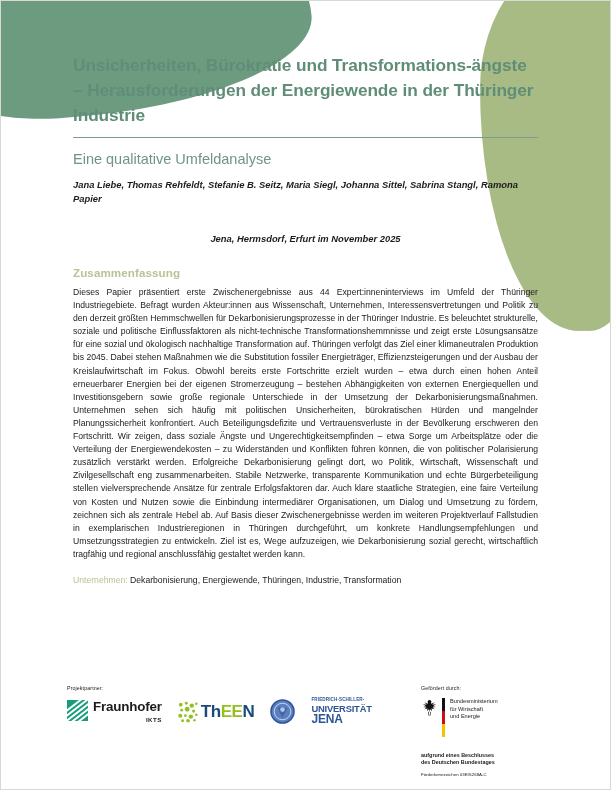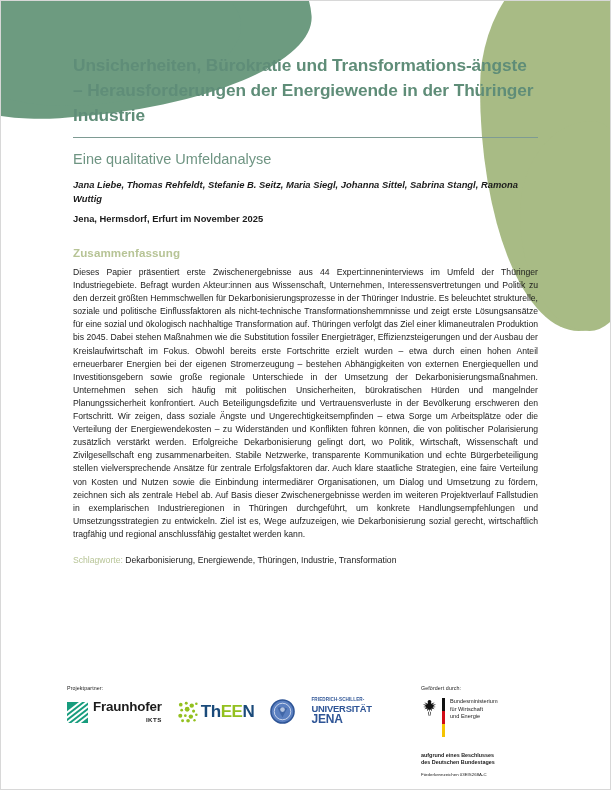--- a/index.html
+++ b/index.html
@@ -110,25 +110,26 @@
   }
   .authors {
     margin: 9px 0 0 0;
     font-size: 9.4px;
     font-style: italic;
     font-weight: bold;
     line-height: 13.5px;
     color: #1c1c1c;
   }
   .place-date {
-    margin: 8px 0 0 0;
+    margin: 28px 0 0 0;
     font-size: 9.4px;
-    font-weight: bold;
-    color: #1c1c1c;
-    text-align: left;
+    font-style: italic;
+    font-weight: bold;
+    color: #1c1c1c;
+    text-align: center;
   }
   .section-head {
     margin: 22px 0 7px 0;
     font-size: 11.6px;
     font-weight: bold;
     color: #b7c496;
     letter-spacing: 0.1px;
   }
   .abstract {
     margin: 0;
@@ -174,21 +175,21 @@
     margin: 0 0 7px 0;
     letter-spacing: 0.1px;
   }
   .partner-row {
     display: flex;
     align-items: center;
     gap: 16px;
   }
 
   
-  .fh { display: flex; align-items: flex-end; }
+  .fh { display: flex; align-items: flex-start; }
   .fh-mark {
     width: 21px; height: 21px;
     background: #179c7d;
     margin-right: 5px;
     position: relative;
     overflow: hidden;
     flex: none;
   }
   .fh-mark span {
     position: absolute;
@@ -269,28 +270,28 @@
   <div class="blob-left"></div>
   <div class="blob-left2"></div>
   <div class="blob-right"></div>
   <div class="blob-right2"></div>
 
 
   <div class="content">
     <h1 class="title">Unsicherheiten, Bürokratie und Transformations-ängste – Herausforderungen der Energiewende in der Thüringer Industrie</h1>
     <hr class="rule">
     <h2 class="subtitle">Eine qualitative Umfeldanalyse</h2>
-    <p class="authors">Jana Liebe, Thomas Rehfeldt, Stefanie B. Seitz, Maria Siegl, Johanna Sittel, Sabrina Stangl, Ramona Wuttig</p>
+    <p class="authors">Jana Liebe, Thomas Rehfeldt, Stefanie B. Seitz, Maria Siegl, Johanna Sittel, Sabrina Stangl, Ramona Papier</p>
     <p class="place-date">Jena, Hermsdorf, Erfurt im November 2025</p>
 
     <h3 class="section-head">Zusammenfassung</h3>
     <p class="abstract">Dieses Papier präsentiert erste Zwischenergebnisse aus 44 Expert:inneninterviews im Umfeld der Thüringer Industriegebiete. Befragt wurden Akteur:innen aus Wissenschaft, Unternehmen, Interessensvertretungen und Politik zu den derzeit größten Hemmschwellen für Dekarbonisierungsprozesse in der Thüringer Industrie. Es beleuchtet strukturelle, soziale und politische Einflussfaktoren als nicht-technische Transformationshemmnisse und zeigt erste Lösungsansätze für eine sozial und ökologisch nachhaltige Transformation auf. Thüringen verfolgt das Ziel einer klimaneutralen Produktion bis 2045. Dabei stehen Maßnahmen wie die Substitution fossiler Energieträger, Effizienzsteigerungen und der Ausbau der Kreislaufwirtschaft im Fokus. Obwohl bereits erste Fortschritte erzielt wurden – etwa durch einen hohen Anteil erneuerbarer Energien bei der eigenen Stromerzeugung – bestehen Abhängigkeiten von externen Energiequellen und Investitionsgebern sowie große regionale Unterschiede in der Umsetzung der Dekarbonisierungsmaßnahmen. Unternehmen sehen sich häufig mit politischen Unsicherheiten, bürokratischen Hürden und mangelnder Planungssicherheit konfrontiert. Auch Beteiligungsdefizite und Vertrauensverluste in der Bevölkerung erschweren den Fortschritt. Wir zeigen, dass soziale Ängste und Ungerechtigkeitsempfinden – etwa Sorge um Arbeitsplätze oder die Verteilung der Energiewendekosten – zu Widerständen und Konflikten führen können, die von politischer Polarisierung zusätzlich verstärkt werden. Erfolgreiche Dekarbonisierung gelingt dort, wo Politik, Wirtschaft, Wissenschaft und Zivilgesellschaft eng zusammenarbeiten. Stabile Netzwerke, transparente Kommunikation und echte Bürgerbeteiligung stellen vielversprechende Ansätze für zentrale Erfolgsfaktoren dar. Auch klare staatliche Strategien, eine faire Verteilung von Kosten und Nutzen sowie die Einbindung intermediärer Organisationen, um Dialog und Umsetzung zu fördern, zeichnen sich als zentrale Hebel ab. Auf Basis dieser Zwischenergebnisse werden im weiteren Projektverlauf Fallstudien in exemplarischen Industrieregionen in Thüringen durchgeführt, um konkrete Handlungsempfehlungen und Umsetzungsstrategien zu entwickeln. Ziel ist es, Wege aufzuzeigen, wie Dekarbonisierung sozial gerecht, wirtschaftlich tragfähig und regional anschlussfähig gestaltet werden kann.</p>
 
     <p class="keywords">
-      <span class="kw-label">Schlagworte:</span>
+      <span class="kw-label">Unternehmen:</span>
       <span>Dekarbonisierung, Energiewende, Thüringen, Industrie, Transformation</span>
     </p>
   </div>
 
   <div class="footer">
 
     <div class="footer-left">
       <p class="mini-label">Projektpartner:</p>
       <div class="partner-row">
 

